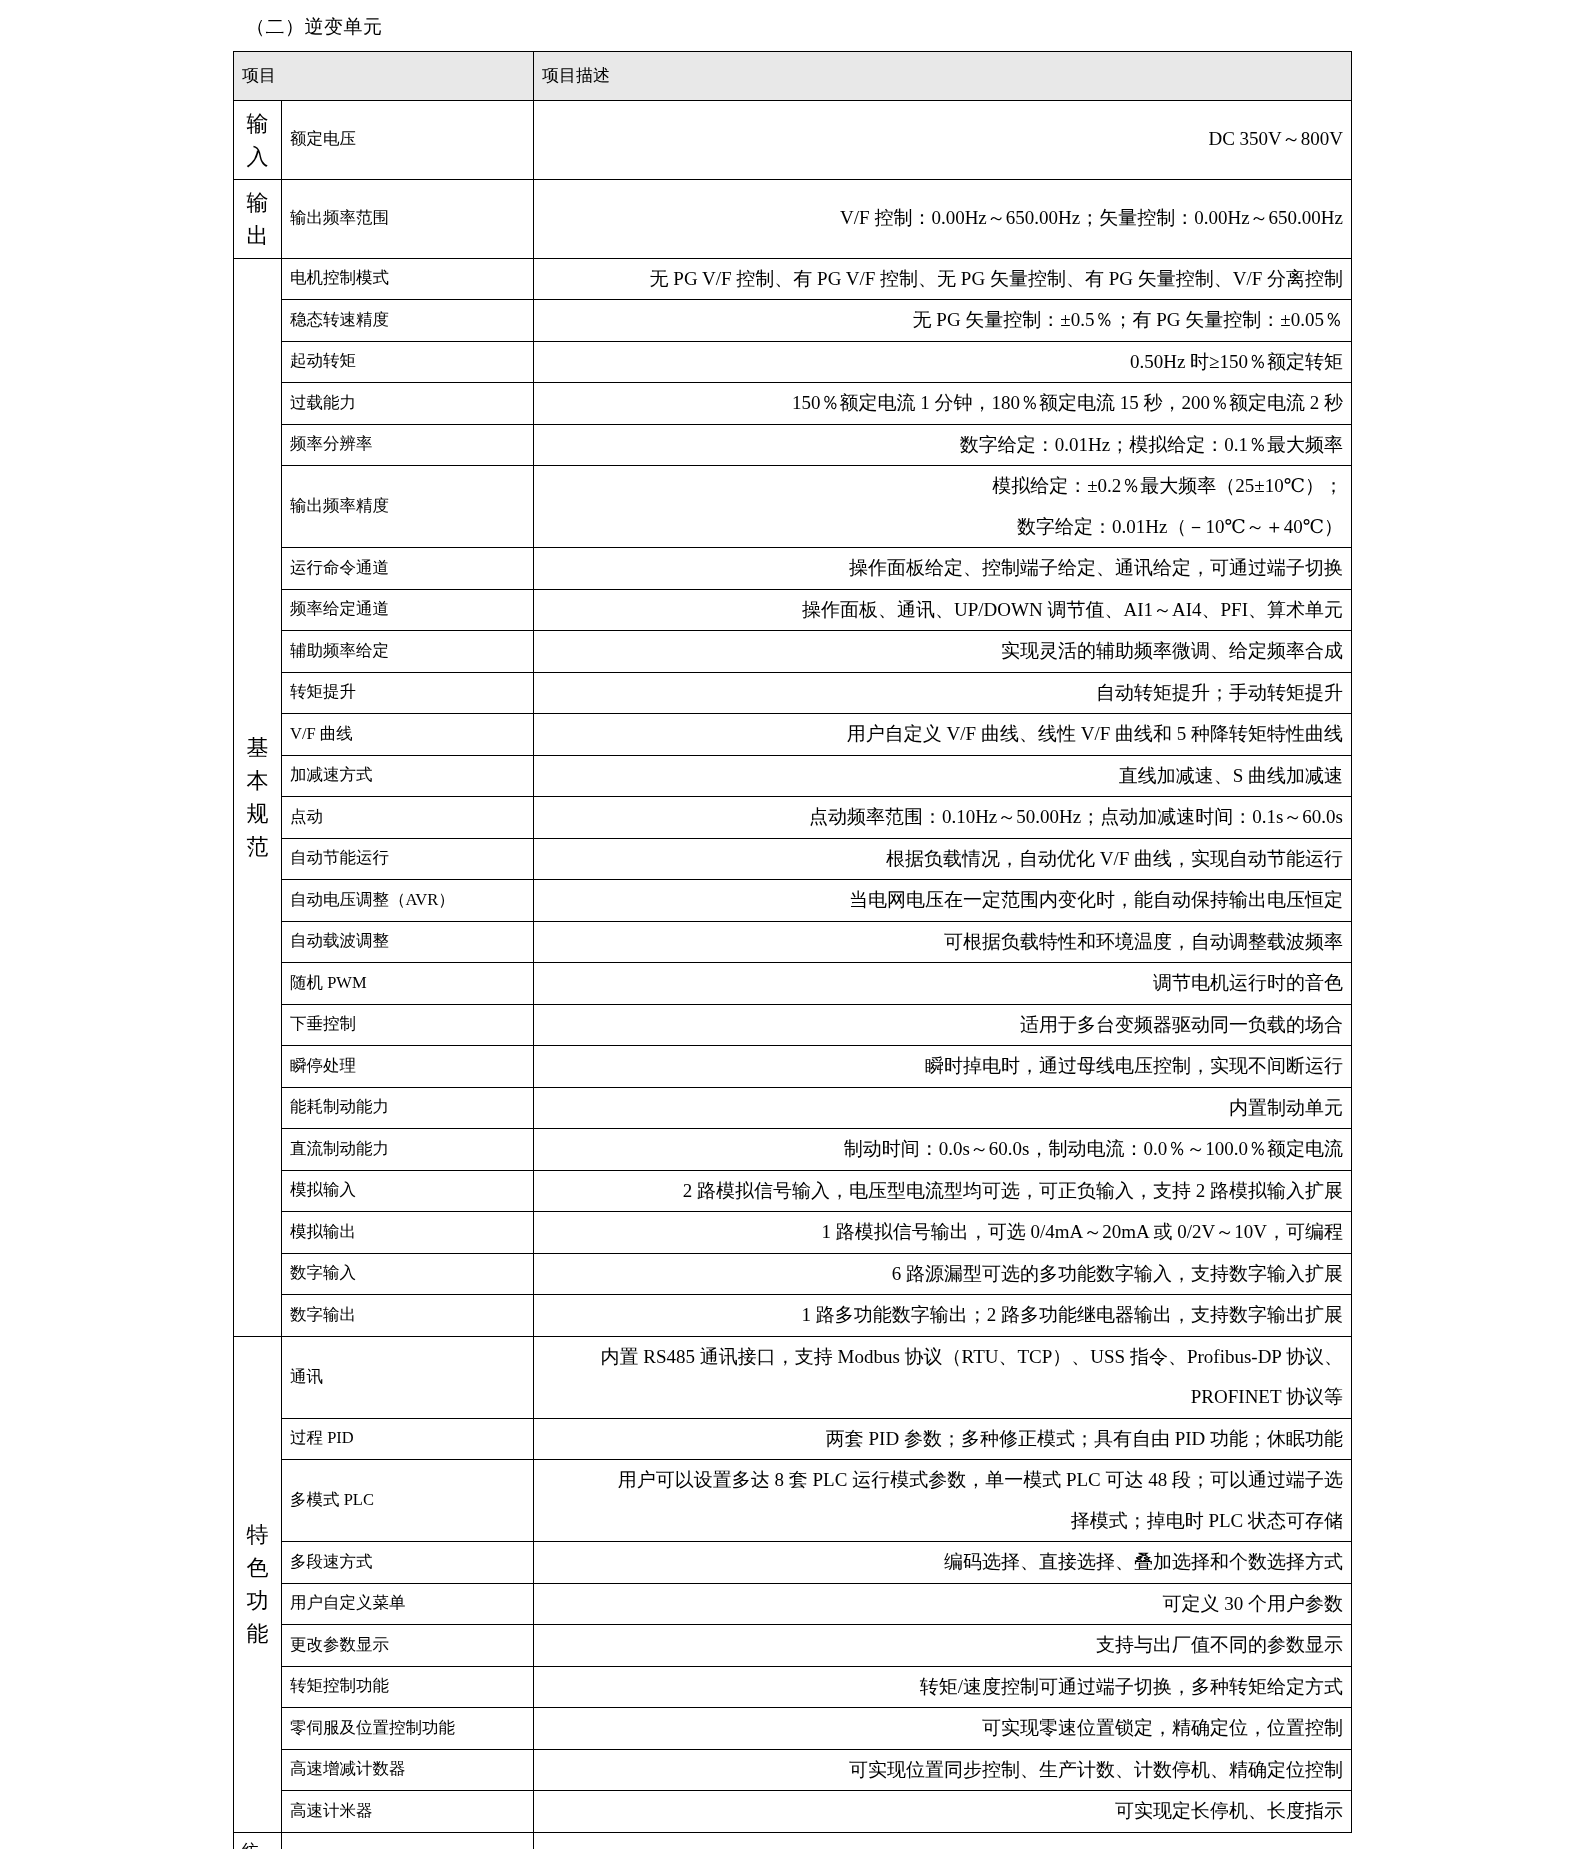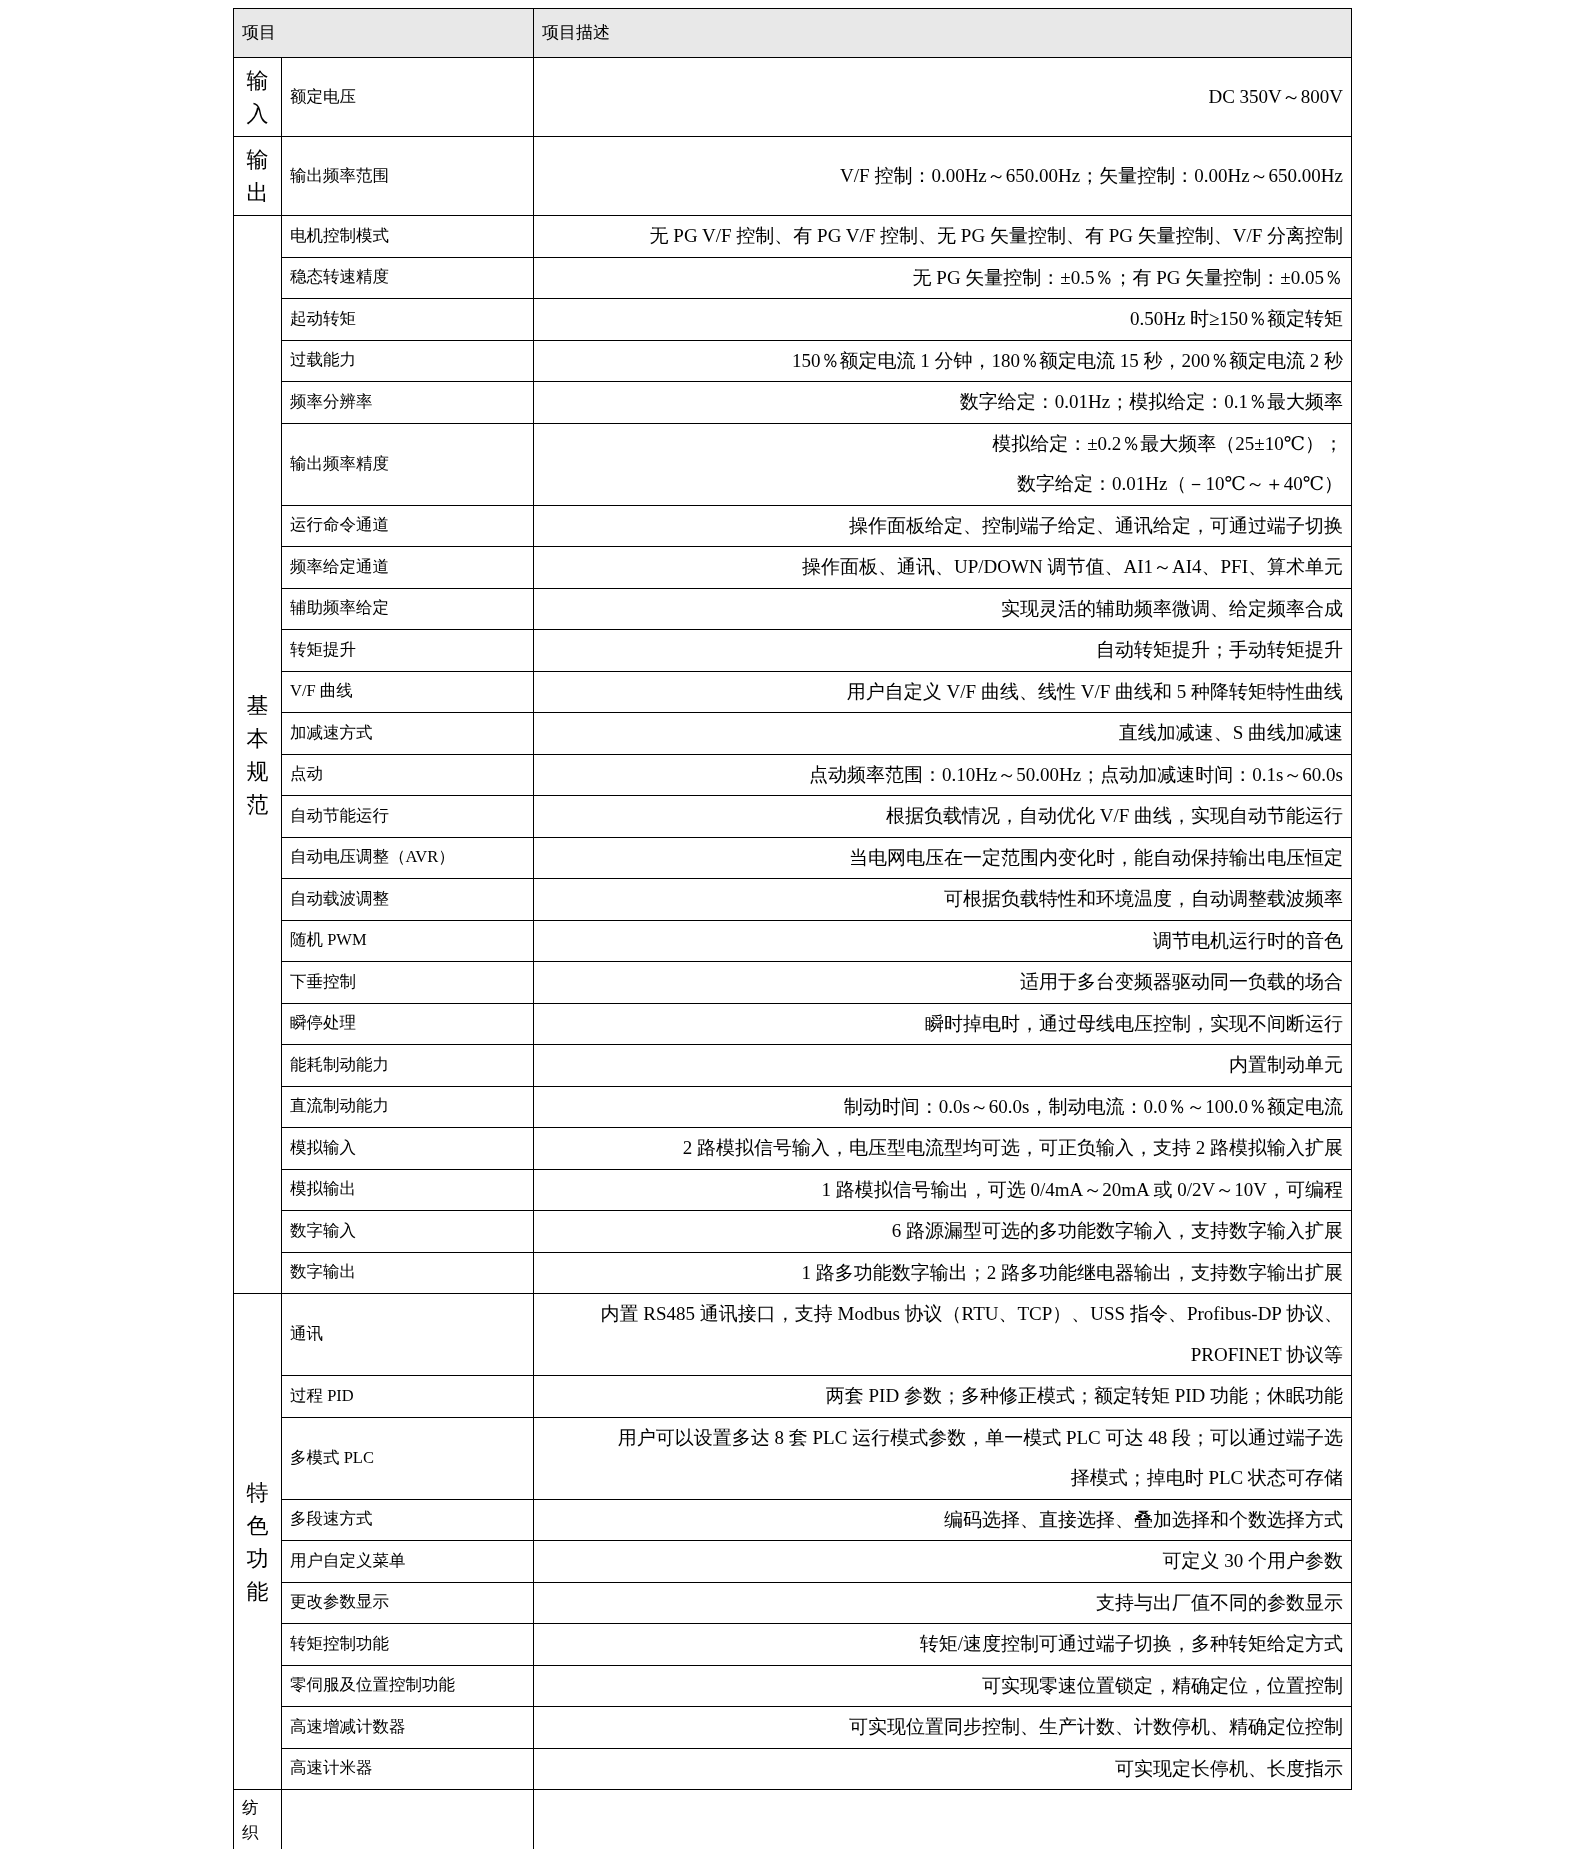--- a/index.html
+++ b/index.html
@@ -73,20 +73,21 @@
   }
   td.desc-cell .line + .line {
     margin-top: 12px;
   }
 </style>
 </head>
 <body>
 
 <div class="page">
 
+  <div class="doc-heading">（二）逆变单元</div>
 
   <table class="spec">
     <colgroup>
       <col class="group">
       <col class="item">
       <col class="desc">
     </colgroup>
     <thead>
       <tr>
         <th colspan="2">项目</th>
@@ -264,21 +265,21 @@
           <td class="group-cell" rowspan="10">特色功能</td>
           <td class="item-cell">通讯</td>
           <td class="desc-cell">
             <span class="line">内置 RS485 通讯接口，支持 Modbus 协议（RTU、TCP）、USS 指令、Profibus-DP 协议、</span>
             <span class="line">PROFINET 协议等</span>
           </td>
         </tr>
         <tr>
           <td class="item-cell">过程 PID</td>
           <td class="desc-cell">
-            <span class="line">两套 PID 参数；多种修正模式；额定转矩 PID 功能；休眠功能</span>
+            <span class="line">两套 PID 参数；多种修正模式；具有自由 PID 功能；休眠功能</span>
           </td>
         </tr>
         <tr>
           <td class="item-cell">多模式 PLC</td>
           <td class="desc-cell">
             <span class="line">用户可以设置多达 8 套 PLC 运行模式参数，单一模式 PLC 可达 48 段；可以通过端子选</span>
             <span class="line">择模式；掉电时 PLC 状态可存储</span>
           </td>
         </tr>
         <tr>

